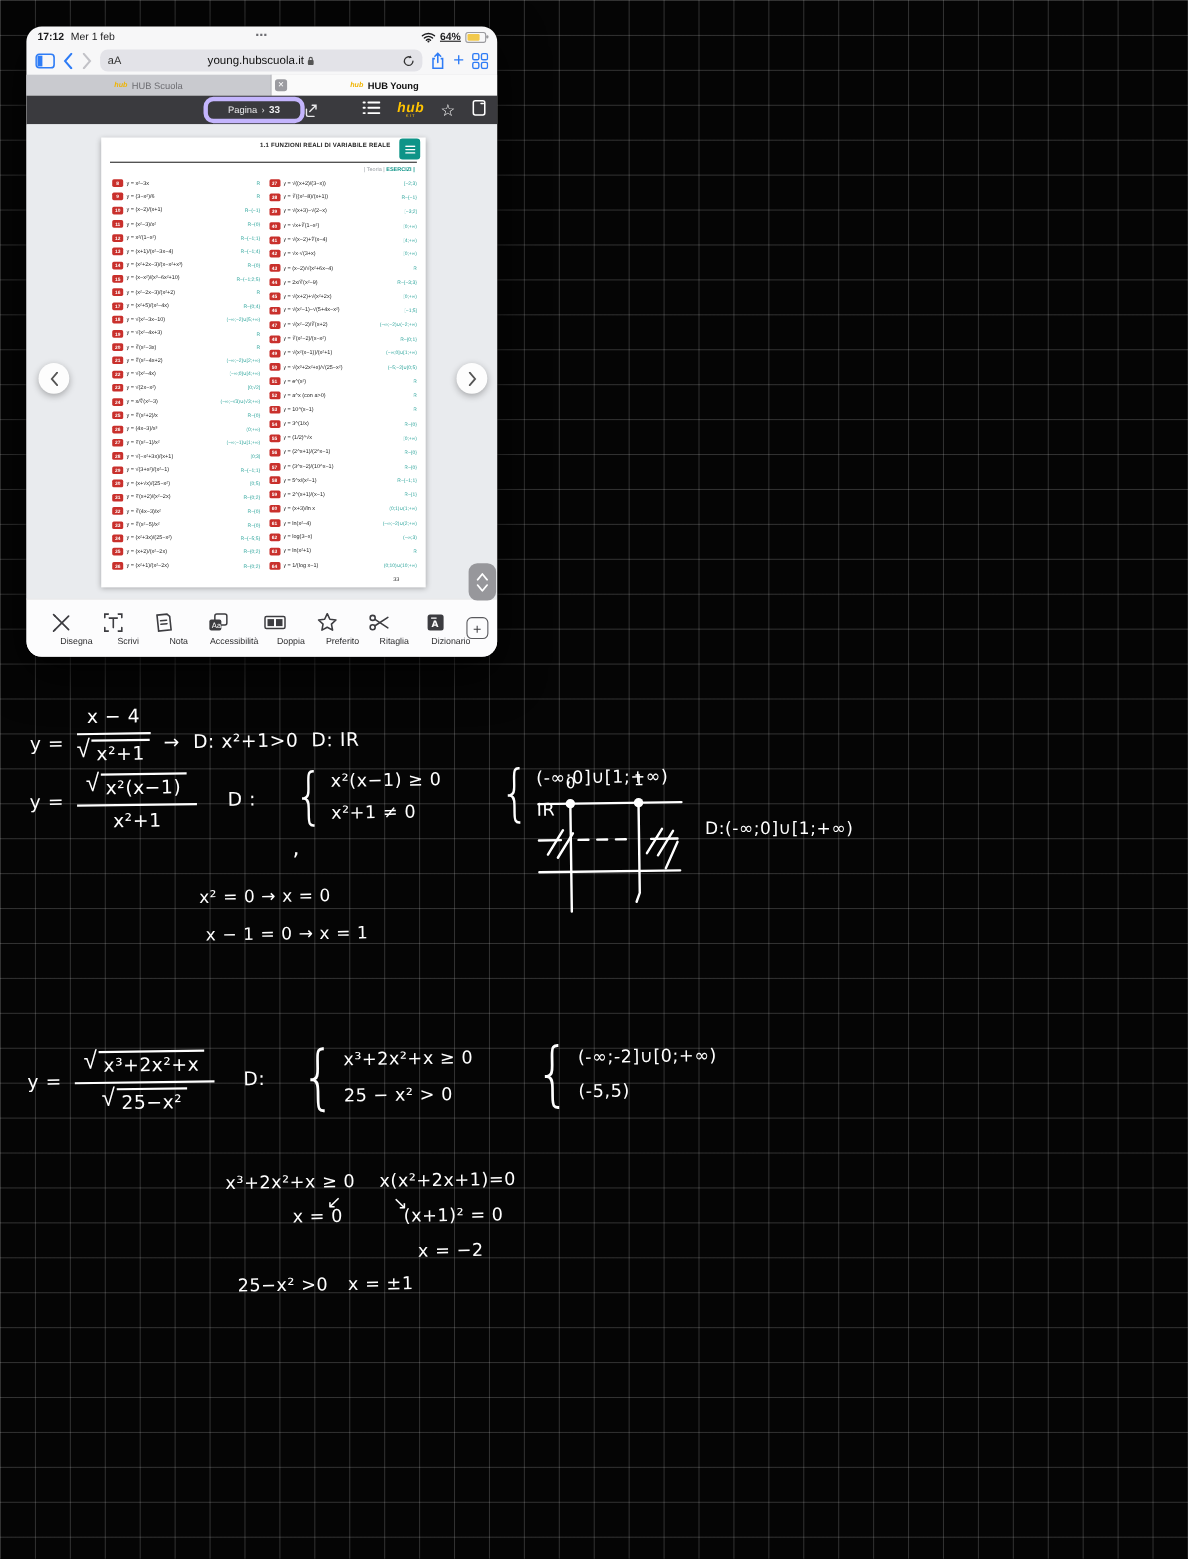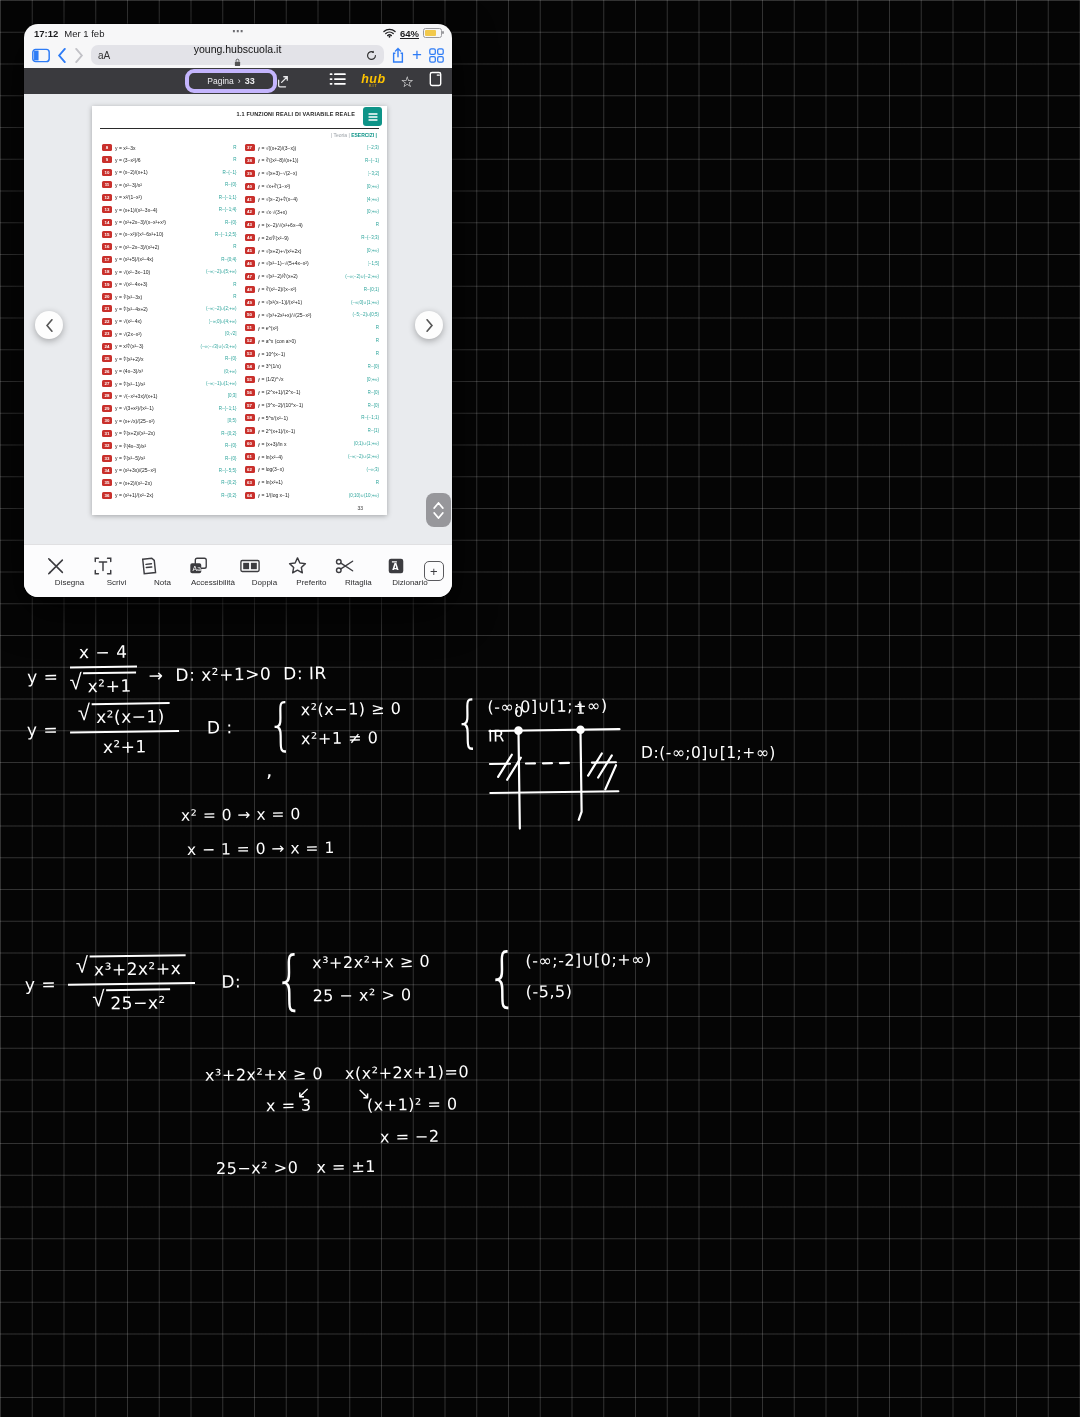--- a/index.html
+++ b/index.html
@@ -18,32 +18,32 @@
     background:#f7f7f8;border-radius:14px;overflow:hidden;
     box-shadow:0 14px 42px rgba(0,0,0,.75), 0 0 0 1px rgba(0,0,0,.35);
     display:flex;flex-direction:column;
   }
   .statusrow{height:15px;position:relative;display:flex;align-items:center;
     justify-content:space-between;padding:2px 10px 0;font-size:9.5px;color:#1c1c1e;}
   .statusleft{display:flex;gap:6px;align-items:flex-start;font-weight:bold;}
   .statusleft .date{font-weight:normal;}
   .handle{position:absolute;left:50%;transform:translateX(-50%);top:1px;
     color:#6d6d72;font-size:11px;letter-spacing:1px;font-weight:bold;}
-  .statusright{display:flex;gap:4px;font-weight:bold;text-decoration:underline;}
+  .statusright{display:flex;align-items:center;gap:4px;font-weight:bold;text-decoration:underline;}
   .batt{width:17px;height:8px;border:1px solid #9a9a9e;border-radius:2.5px;position:relative;}
   .batt .fill{position:absolute;left:1px;top:1px;bottom:1px;width:62%;background:#f2c94c;border-radius:1px;}
   .batt .tip{position:absolute;right:-3px;top:2px;width:1.6px;height:3.4px;background:#9a9a9e;border-radius:1px;}
   .toolrow{height:26px;display:flex;align-items:center;gap:7px;padding:1px 8px 0;}
   .navicon{color:#2e7cf6;display:flex;align-items:center;}
   .navicon.disabled{color:#c2c2c7;}
   .urlpill{flex:1;height:20px;background:#e3e3e8;border-radius:7px;display:flex;
     align-items:center;padding:0 7px;position:relative;}
   .reader-aA{font-size:10px;color:#333;}
   .urltext{position:absolute;left:0;right:0;text-align:center;font-size:10.5px;color:#111;
-    display:flex;justify-content:center;align-items:center;gap:3px;pointer-events:none;flex-direction:column;}
+    display:flex;justify-content:center;align-items:center;gap:3px;pointer-events:none;}
   .refresh{margin-left:auto;color:#333;display:flex;}
   .plusbtn{color:#2e7cf6;font-size:17px;line-height:1;margin-top:-2px;}
   .tabsrow{height:19px;display:flex;background:#d4d5da;align-items:stretch;}
   .tab{display:flex;align-items:center;justify-content:center;gap:4px;font-size:8.5px;}
   .tab .fav{color:#f0b400;font-weight:bold;font-size:6.5px;font-style:italic;}
   .tab.inactive{flex:0 0 222px;background:#c9cacf;color:#6d6d72;border-right:1px solid #b5b5ba;}
   .tab.active{flex:1;background:#fafafa;color:#111;font-weight:bold;position:relative;}
   .tabclose{position:absolute;left:3px;top:3.5px;width:11px;height:11px;border-radius:2.5px;
     background:#9b9ba0;color:#fff;font-size:7px;display:flex;align-items:center;justify-content:center;}
   .darkbar{height:26px;background:#3a3a3e;display:flex;align-items:center;position:relative;}
@@ -172,20 +172,31 @@
           <g stroke="currentColor" stroke-width="1.6" fill="none">
             <rect x="1" y="1" width="7" height="7" rx="1.8"></rect>
             <rect x="11" y="1" width="7" height="7" rx="1.8"></rect>
             <rect x="1" y="11" width="7" height="7" rx="1.8"></rect>
             <rect x="11" y="11" width="7" height="7" rx="1.8"></rect>
           </g>
         </svg>
     </span>
   </div>
 
+  <div class="tabsrow">
+    <div class="tab inactive">
+      <span class="fav">hub</span>
+      <span>HUB Scuola</span>
+    </div>
+    <div class="tab active">
+      <span class="tabclose">✕</span>
+      <span class="fav">hub</span>
+      <span>HUB Young</span>
+    </div>
+  </div>
 
   <div class="darkbar">
     <div class="pagepill">
       <span>Pagina</span>
       <span>›</span>
       <b>33</b>
     </div>
     <span class="expandic">
       <svg width="13" height="13" viewBox="0 0 15 15">
           <path d="M3 6 V12 a1.6 1.6 0 0 0 1.6 1.6 H11" stroke="currentColor" stroke-width="1.5" fill="none" stroke-linecap="round"></path>
@@ -713,20 +724,20 @@
       <span>(-5,5)</span>
     </span>
   </span>
 </div>
 
 <div class="hw hwrow rot" style="left:205px;top:1064px;font-size:16px;gap:22px;">
   <span>x³+2x²+x ≥ 0</span>
   <span>x(x²+2x+1)=0</span>
 </div>
 <div class="hw" style="left:297px;top:1083px;font-size:16px;">↙</div>
-<div class="hw rot" style="left:266px;top:1096px;font-size:16px;">x = 3</div>
+<div class="hw rot" style="left:266px;top:1096px;font-size:16px;">x = 0</div>
 <div class="hw" style="left:357px;top:1084px;font-size:16px;">↘</div>
 <div class="hw rot" style="left:367px;top:1095px;font-size:16px;">(x+1)² = 0</div>
 <div class="hw rot" style="left:380px;top:1127px;font-size:16px;">x = −2</div>
 <div class="hw hwrow rot" style="left:216px;top:1158px;font-size:16px;gap:18px;">
   <span>25−x² &gt;0</span>
   <span>x = ±1</span>
 </div>
 
 </body></html>

